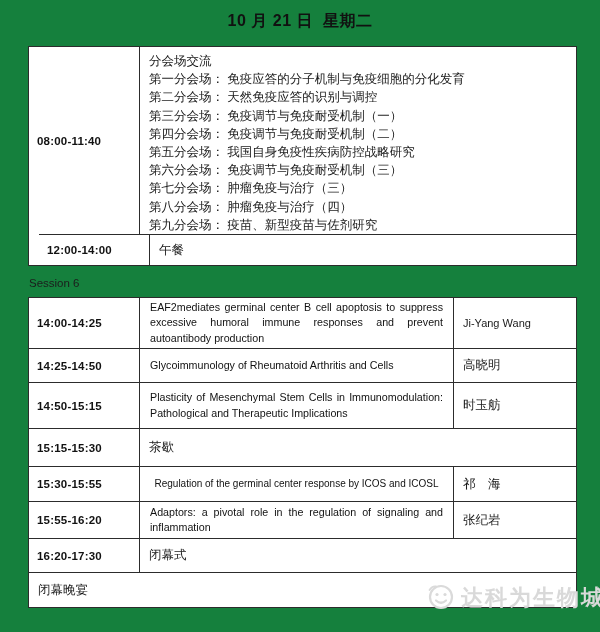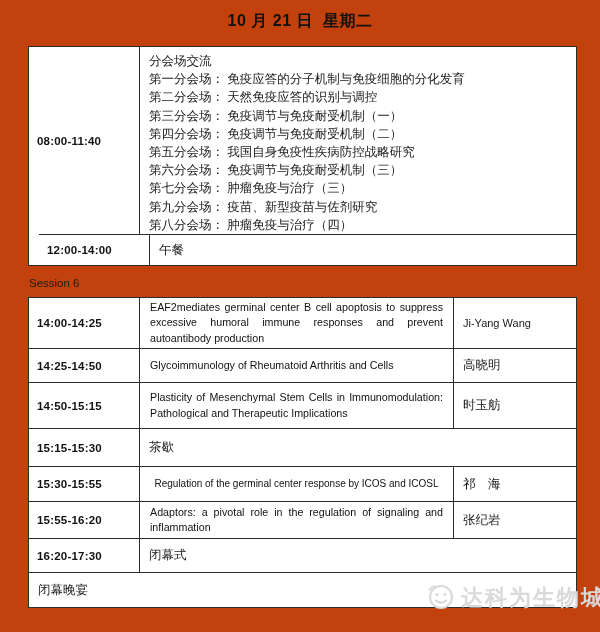--- a/index.html
+++ b/index.html
@@ -1,18 +1,18 @@
 <!DOCTYPE html>
 <html><head>
 <meta charset="utf-8">
 <style>
   * { margin:0; padding:0; box-sizing:border-box; }
   html,body { background:#ffffff; }
   #page {
-    position:relative; width:600px; height:632px; background:#c2410c; overflow:hidden;
+    position:relative; width:600px; height:632px; background:#15803d; overflow:hidden;
     font-family:"Liberation Serif", "DejaVu Serif", serif; color:#161616;
   }
   .doc-title {
     position:absolute; top:11px; left:0; width:600px; text-align:center;
     font-family:"Liberation Sans", sans-serif; font-weight:bold; font-size:16px;
     color:#111; white-space:pre; letter-spacing:0.5px;
   }
   .tbl { position:absolute; left:28px; width:549px; border:1.5px solid #2c2c2c; background:#fff; }
   .tbl .row { display:flex; align-items:stretch; border-top:1px solid #2c2c2c; }
   .tbl .row:first-child { border-top:none; }
@@ -66,22 +66,22 @@
       <div class="c-time">08:00-11:40</div>
       <div class="session-lines">
         <div>分会场交流</div>
         <div>第一分会场： 免疫应答的分子机制与免疫细胞的分化发育</div>
         <div>第二分会场： 天然免疫应答的识别与调控</div>
         <div>第三分会场： 免疫调节与免疫耐受机制（一）</div>
         <div>第四分会场： 免疫调节与免疫耐受机制（二）</div>
         <div>第五分会场： 我国自身免疫性疾病防控战略研究</div>
         <div>第六分会场： 免疫调节与免疫耐受机制（三）</div>
         <div>第七分会场： 肿瘤免疫与治疗（三）</div>
+        <div>第八分会场： 肿瘤免疫与治疗（四）</div>
         <div>第九分会场： 疫苗、新型疫苗与佐剂研究</div>
-        <div>第八分会场： 肿瘤免疫与治疗（四）</div>
       </div>
     </div>
     <div class="row row-lunch">
       <div class="c-time">12:00-14:00</div>
       <div class="cn-cell">午餐</div>
     </div>
   </div>
 
   <div class="session-label">Session 6</div>
 

